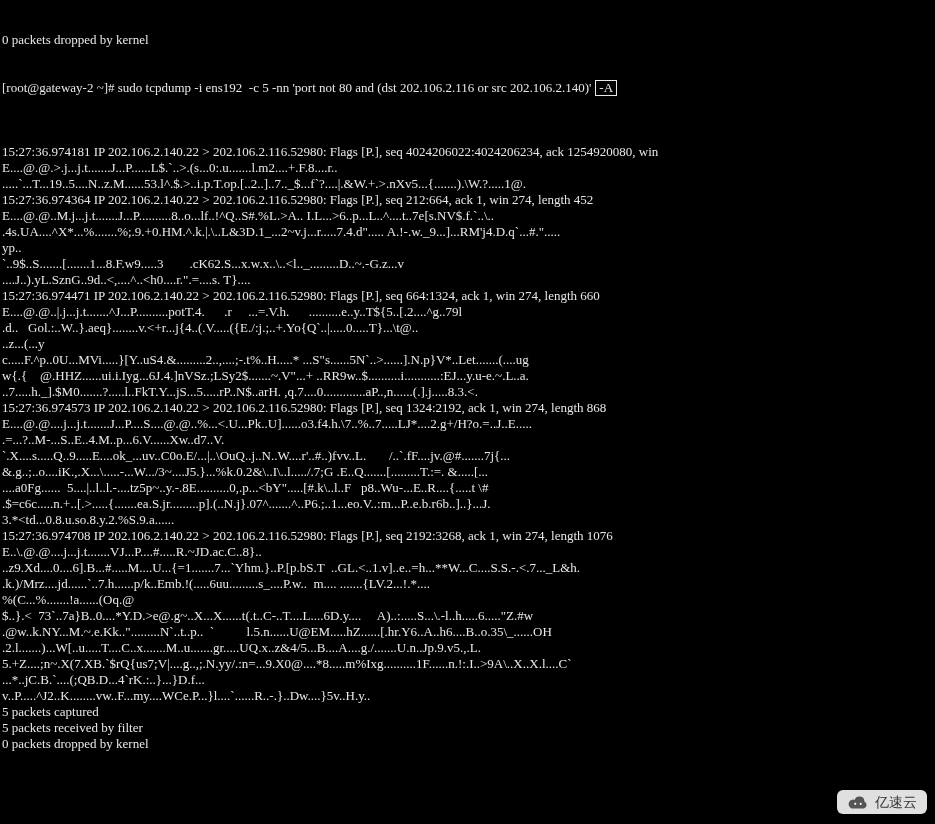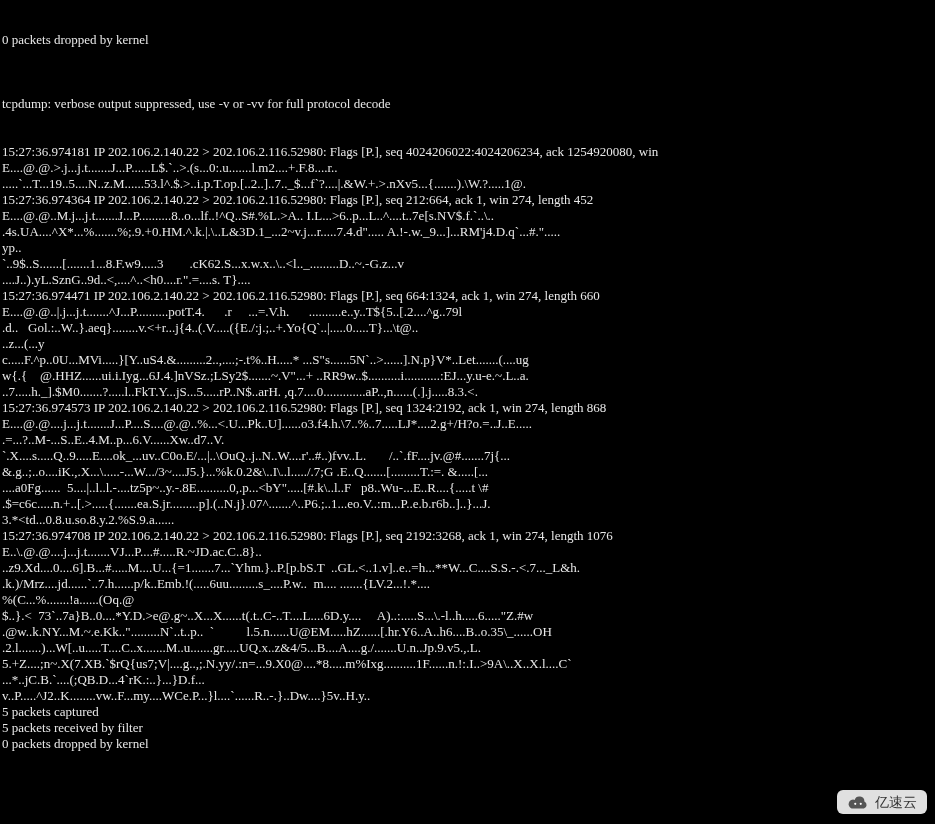--- a/index.html
+++ b/index.html
@@ -43,22 +43,22 @@
   }
   .watermark svg { width: 22px; height: 16px; }
 </style>
 </head>
 <body>
 
 <div class="terminal">
 
 <div class="line">0 packets dropped by kernel</div>
 
+<div class="line"><span>[root@gateway-2 ~]# </span><span>sudo tcpdump -i ens192  -c 5 -nn 'port not 80 and (dst 202.106.2.116 or src 202.106.2.140)'</span><span class="flag-box">-A</span></div>
 
-<div class="line">tcpdump: verbose output suppressed, use -v or -vv for full protocol decode</div>
 
 <div id="block-a-container"><div class="line">15:27:36.974181 IP 202.106.2.140.22 &gt; 202.106.2.116.52980: Flags [P.], seq 4024206022:4024206234, ack 1254920080, win</div><div class="line">E....@.@.&gt;.j...j.t.......J...P......L$.`..&gt;.(s...0:.u.......l.m2....+.F.8....r..</div><div class="line">.....`...T...19..5....N..z.M......53.l^.$.&gt;..i.p.T.op.[..2..]..7.._$...f`?....|.&amp;W.+.&gt;.nXv5...{.......).\W.?.....1@.</div><div class="line">15:27:36.974364 IP 202.106.2.140.22 &gt; 202.106.2.116.52980: Flags [P.], seq 212:664, ack 1, win 274, length 452</div><div class="line">E....@.@..M.j...j.t.......J...P..........8..o...lf..!^Q..S#.%L.&gt;A.. I.L...&gt;6..p...L..^....t..7e[s.NV$.f.`..\..</div><div class="line">.4s.UA....^X*...%.......%;.9.+0.HM.^.k.|.\..L&amp;3D.1_...2~v.j...r.....7.4.d"..... A.!-.w._9...]...RM'j4.D.q`...#.".....</div><div class="line">yp..</div><div class="line">`..9$..S.......[.......1...8.F.w9.....3        .cK62.S...x.w.x..\..&lt;l.._.........D..~.-G.z...v</div><div class="line">....J..).yL.SznG..9d..&lt;,....^..&lt;h0....r.".=....s. T}....</div><div class="line">15:27:36.974471 IP 202.106.2.140.22 &gt; 202.106.2.116.52980: Flags [P.], seq 664:1324, ack 1, win 274, length 660</div><div class="line">E....@.@..|.j...j.t.......^J...P..........potT.4.      .r     ...=.V.h.      ..........e..y..T${5..[.2....^g..79l</div><div class="line">.d..   Gol.:..W..}.aeq}........v.&lt;+r...j{4..(.V.....({E./:j.;..+.Yo{Q`..|.....0.....T}...\t@..</div><div class="line">..z...(...y</div><div class="line">c.....F.^p..0U...MVi.....}[Y..uS4.&amp;.........2..,....;-.t%..H.....* ...S"s......5N`..&gt;......].N.p}V*..Let.......(....ug</div><div class="line">w{.{    @.HHZ......ui.i.Iyg...6J.4.]nVSz.;LSy2$.......~.V"...+ ..RR9w..$..........i...........:EJ...y.u-e.~.L..a.</div><div class="line">..7.....h._].$M0.......?.....l..FkT.Y...jS...5.....rP..N$..arH. ,q.7....0.............aP..,n......(.].j.....8.3.&lt;.</div><div class="line">15:27:36.974573 IP 202.106.2.140.22 &gt; 202.106.2.116.52980: Flags [P.], seq 1324:2192, ack 1, win 274, length 868</div><div class="line">E....@.@....j...j.t.......J...P....S....@.@..%...&lt;.U...Pk..U]......o3.f4.h.\7..%..7.....LJ*....2.g+/H?o.=..J..E.....</div><div class="line">.=...?..M-...S..E..4.M..p...6.V......Xw..d7..V.</div><div class="line">`.X....s.....Q..9.....E....ok_...uv..C0o.E/...|..\OuQ..j..N..W....r'..#..)fvv..L.       /..`.fF....jv.@#.......7j{...</div><div class="line">&amp;.g..;..o....iK.,.X...\.....-...W.../3~....J5.}...%k.0.2&amp;\..I\..l...../.7;G .E..Q.......[.........T.:=. &amp;.....[...</div><div class="line">....a0Fg......  5....|..l..l.-....tz5p~..y.-.8E..........0,.p...&lt;bY".....[#.k\..l..F   p8..Wu-...E..R....{.....t \#</div><div class="line">.$=c6c.....n.+..[.&gt;.....{.......ea.S.jr.........p].(..N.j}.07^.......^..P6.;..1...eo.V..:m...P..e.b.r6b..]..}...J.</div><div class="line">3.*&lt;td...0.8.u.so.8.y.2.%S.9.a......</div><div class="line">15:27:36.974708 IP 202.106.2.140.22 &gt; 202.106.2.116.52980: Flags [P.], seq 2192:3268, ack 1, win 274, length 1076</div><div class="line">E..\.@.@....j...j.t.......VJ...P....#.....R.~JD.ac.C..8}..</div><div class="line">..z9.Xd....0....6].B...#.....M....U...{=1.......7...`Yhm.}..P.[p.bS.T  ..GL.&lt;..1.v]..e..=h...**W...C....S.S.-.&lt;.7..._L&amp;h.</div><div class="line">.k.)/Mrz....jd......`..7.h......p/k..Emb.!(.....6uu.........s_....P.w..  m.... .......{LV.2...!.*....</div><div class="line">%(C...%.......!a......(Oq.@</div><div class="line">$..}.&lt;  73`..7a}B..0....*Y.D.&gt;e@.g~..X...X......t(.t..C-..T....L....6D.y....     A)..:.....S...\.-l..h.....6....."Z.#w</div><div class="line">.@w..k.NY...M.~.e.Kk..".........N`..t..p..  `          l.5.n......U@EM.....hZ......[.hr.Y6..A..h6....B..o.35\_......OH</div><div class="line">.2.l.......)...W[..u.....T....C..x.......M..u.......gr.....UQ.x..z&amp;4/5...B....A....g./.......U.n..Jp.9.v5.,.L.</div><div class="line">5.+Z....;n~.X(7.XB.`$rQ{us7;V|....g..,;.N.yy/.:n=...9.X0@....*8.....m%Ixg..........1F......n.!:.I..&gt;9A\..X..X.l....C`</div><div class="line">...*..jC.B.`....(;QB.D...4`rK.:..}...}D.f...</div><div class="line">v..P.....^J2..K........vw..F...my....WCe.P...}l....`......R..-.}..Dw....}5v..H.y..</div><div class="line">5 packets captured</div><div class="line">5 packets received by filter</div><div class="line">0 packets dropped by kernel</div></div>
 
 
 
 
 
 
 
 

